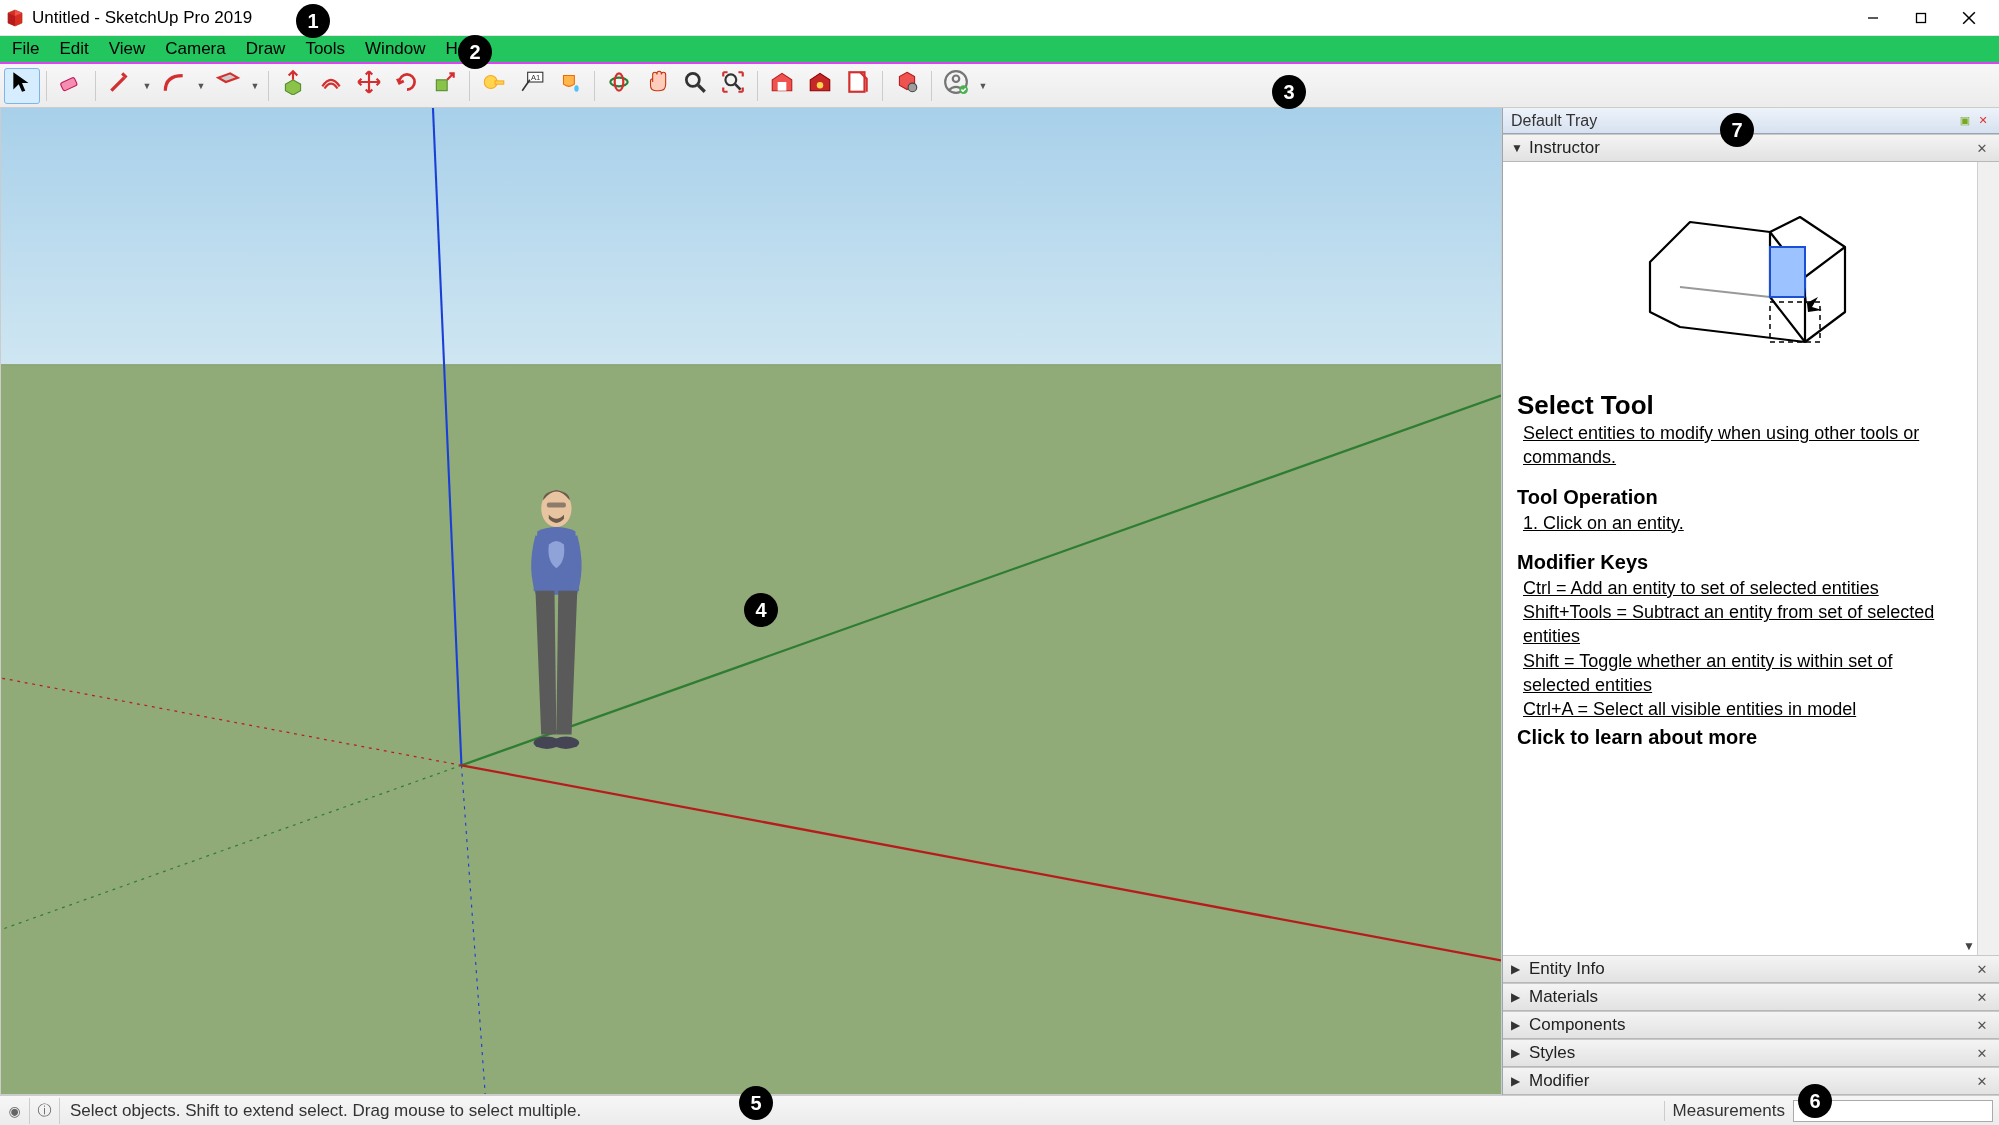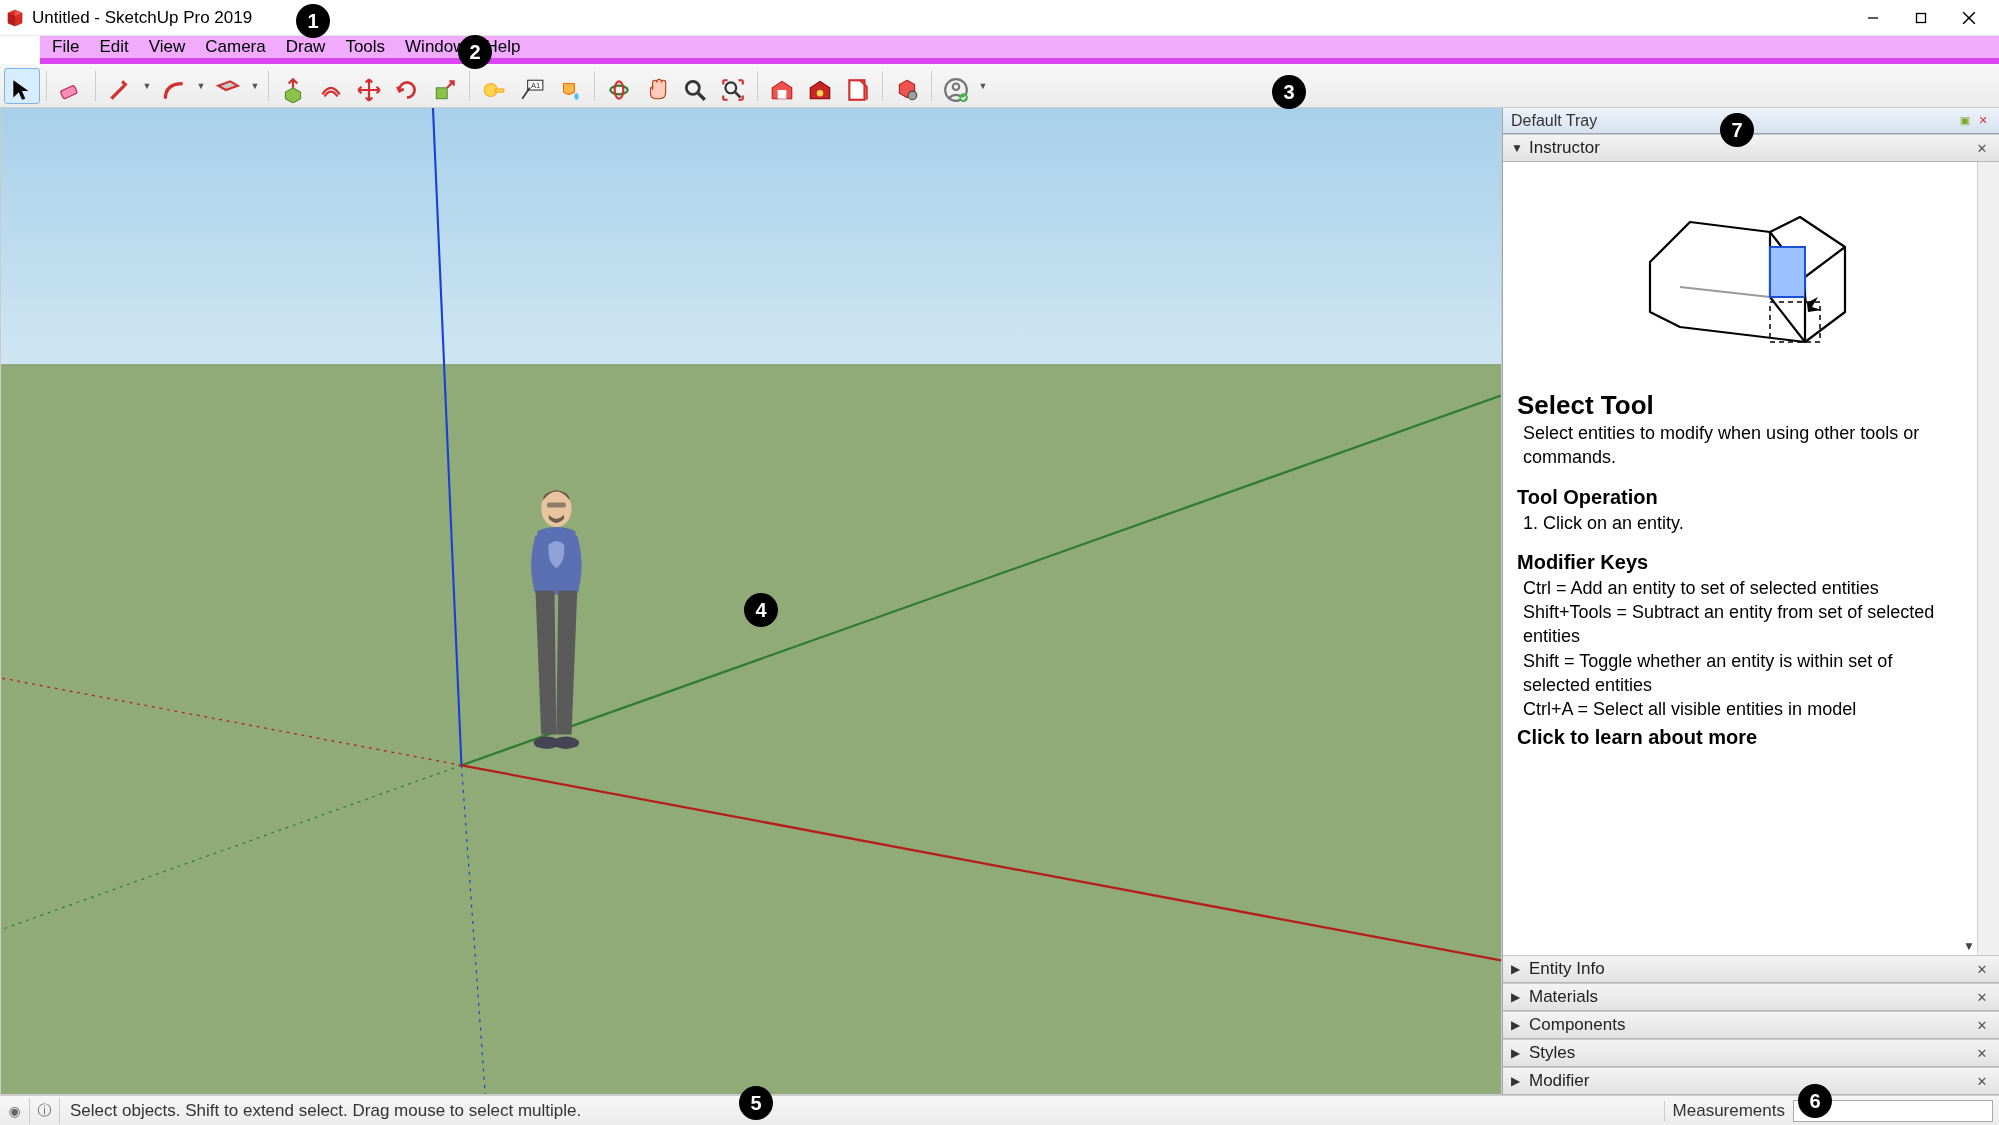--- a/index.html
+++ b/index.html
@@ -7,26 +7,26 @@
   .window { width: 1999px; height: 1125px; display: flex; flex-direction: column; background: #fff; position: relative; }
 
   
   .titlebar { height: 36px; display: flex; align-items: center; padding: 0 6px; background: #fff; border-bottom: 1px solid #e5e5e5; }
   .titlebar .app-icon { width: 18px; height: 18px; margin-right: 8px; }
   .titlebar .title { font-size: 17px; color: #000; }
   .titlebar .spacer { flex: 1; }
   .titlebar .winbtn { width: 48px; height: 32px; display: flex; align-items: center; justify-content: center; font-size: 14px; color: #000; }
 
   
-  .menubar { height: 28px; display: flex; align-items: center; padding: 0 2px; background: #f0abfc; border-bottom: 6px solid #d946ef; margin-left: 40px; }
+  .menubar { height: 28px; display: flex; align-items: center; padding: 0 2px; background: #22c55e; border-bottom: 2px solid #d946ef; }
   .menubar .mitem { padding: 3px 10px; font-size: 17px; color: #000; }
 
   
   .toolbar { height: 44px; display: flex; align-items: center; padding: 2px 4px; background: linear-gradient(#f7f7f7,#ececec); border-bottom: 1px solid #ccc; gap: 2px; }
-  .toolbar .tool { width: 36px; height: 36px; display: flex; align-items: flex-end; justify-content: center; border: 1px solid transparent; border-radius: 3px; position: relative; }
+  .toolbar .tool { width: 36px; height: 36px; display: flex; align-items: flex-start; justify-content: center; border: 1px solid transparent; border-radius: 3px; position: relative; }
   .toolbar .tool.active { background: #d6ecff; border-color: #7eb4ea; }
   .toolbar .tool-dd { width: 14px; height: 36px; display: flex; align-items: center; justify-content: center; font-size: 9px; color: #555; }
   .toolbar .sep { width: 1px; height: 30px; background: #ccc; margin: 0 4px; }
 
   
   .main { flex: 1; display: flex; min-height: 0; }
 
   .viewport { flex: 1; position: relative; background: #fff; border: 1px solid #ccc; border-top: none; overflow: hidden; }
   .viewport svg.scene { width: 100%; height: 100%; display: block; }
 
@@ -41,21 +41,21 @@
   .panel-head { height: 28px; background: linear-gradient(#f4f4f4,#e2e2e2); border-top: 1px solid #c8c8c8; border-bottom: 1px solid #b8b8b8; display: flex; align-items: center; padding: 0 8px; font-size: 17px; color: #222; }
   .panel-head .arrow { width: 14px; display: inline-block; font-size: 12px; color: #333; margin-right: 4px; }
   .panel-head .spacer { flex: 1; }
   .panel-head .close-x { width: 18px; height: 18px; font-size: 13px; color: #555; display: flex; align-items: center; justify-content: center; }
 
   .instructor-body { flex: 1; background: #fff; overflow-y: auto; padding: 12px 14px 8px 14px; position: relative; }
   .instructor-body .illus { display: flex; justify-content: center; margin: 18px 0 28px 0; }
   .instructor-body h2 { font-size: 26px; font-weight: 700; color: #000; }
   .instructor-body .desc, .instructor-body .line { font-size: 18px; color: #000; line-height: 1.35; }
   .instructor-body h3 { font-size: 20px; font-weight: 700; margin-top: 16px; margin-bottom: 2px; color: #000; }
-  .instructor-body .indent { padding-left: 6px; }
+  .instructor-body .indent { padding-left: 6px; text-decoration: underline; }
   .instructor-body .link { font-size: 20px; font-weight: 700; margin-top: 4px; color: #000; }
   .scroll-affordance { position: absolute; right: 2px; bottom: 2px; font-size: 12px; color: #444; }
   .tray-scroll { width: 22px; background: #f0f0f0; border-left: 1px solid #d0d0d0; }
 
   .instructor-wrap { flex: 1; display: flex; min-height: 0; }
 
   
   .statusbar { height: 30px; display: flex; align-items: center; background: linear-gradient(#f6f6f6,#ececec); border-top: 1px solid #ccc; font-size: 17px; color: #333; }
   .statusbar .sbtn { width: 30px; height: 26px; display: flex; align-items: center; justify-content: center; border-right: 1px solid #ccc; font-size: 14px; color: #666; }
   .statusbar .hint { padding: 0 10px; flex: 1; }

